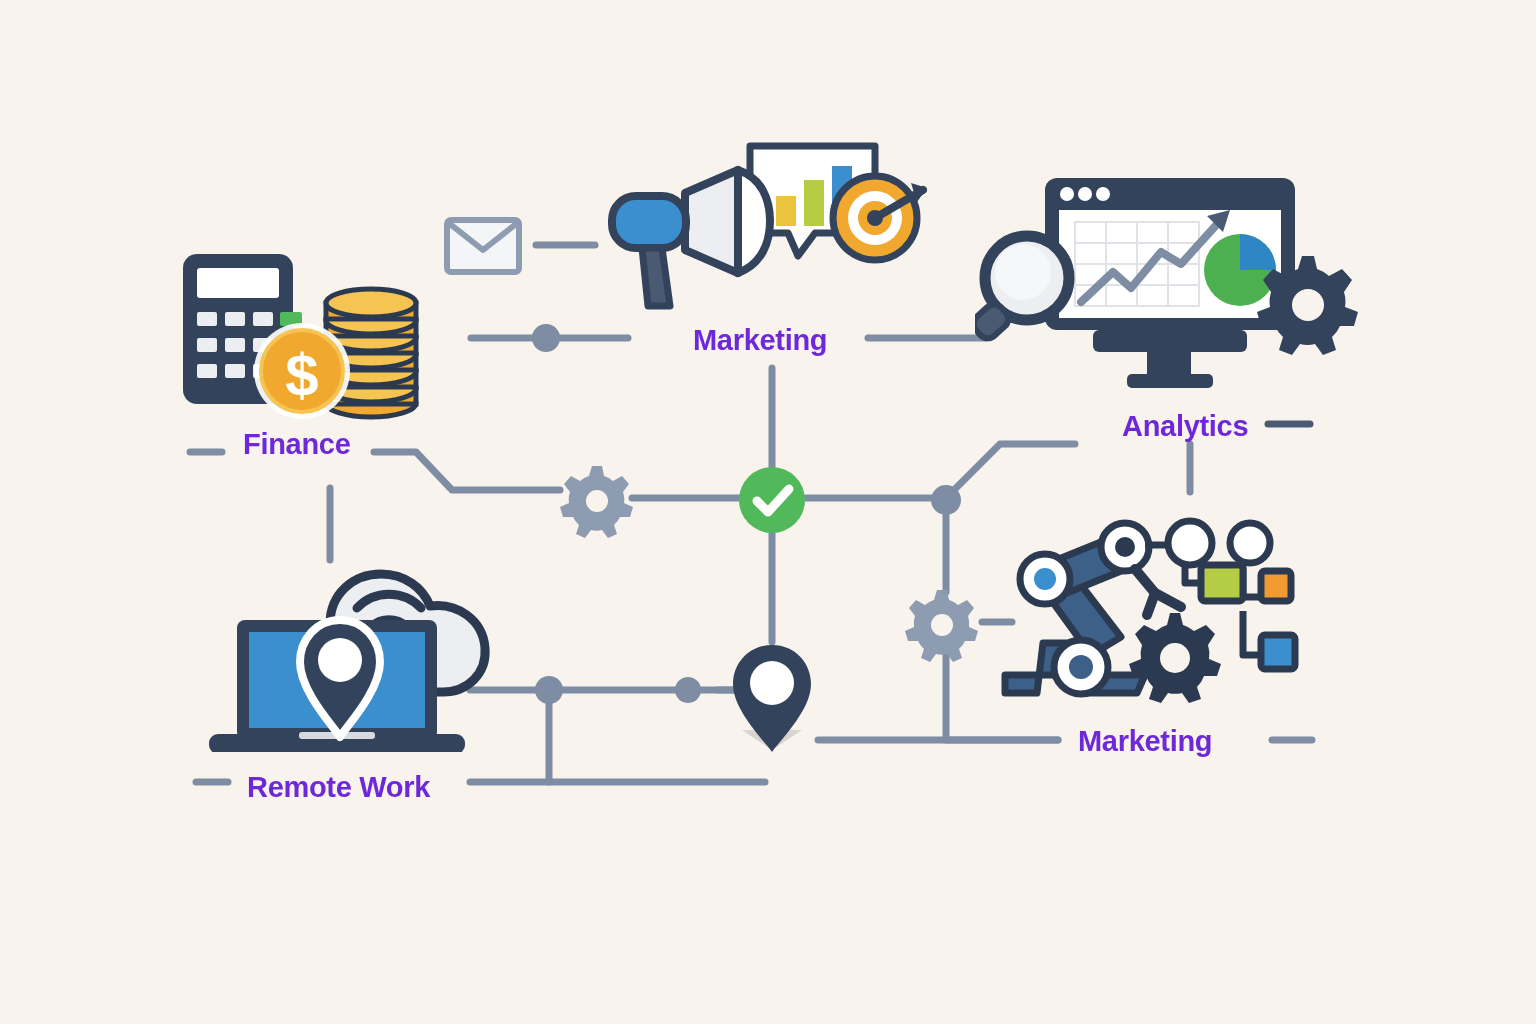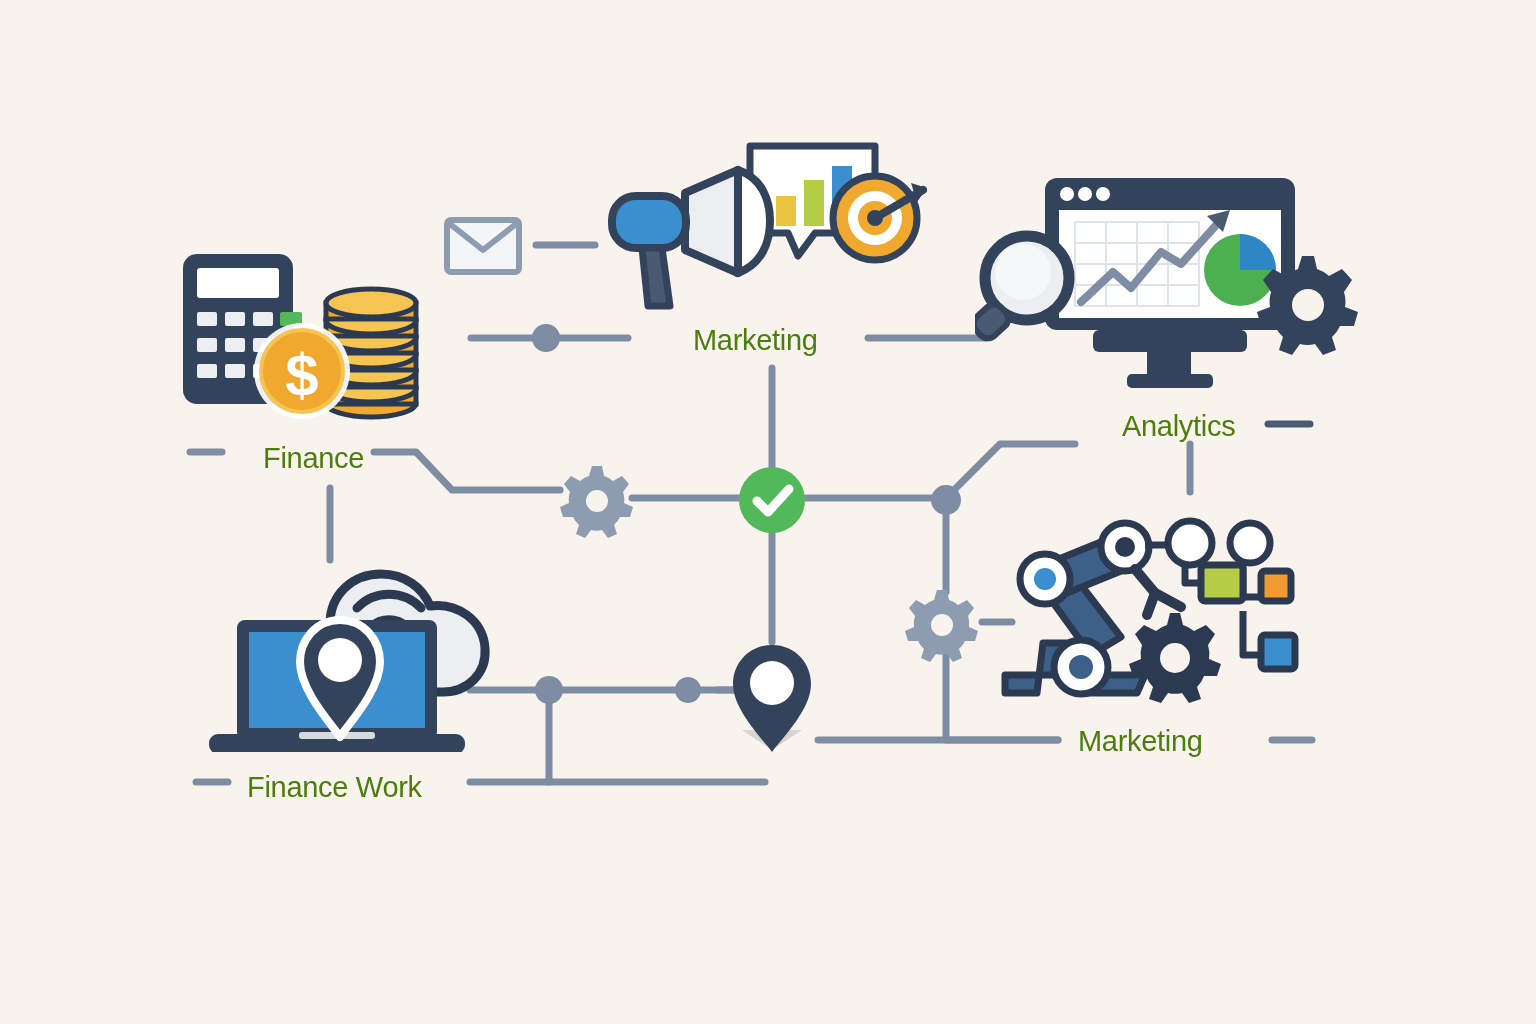--- a/index.html
+++ b/index.html
@@ -18,23 +18,23 @@
   }
   #net {
     position: absolute;
     left: 0; top: 0;
     width: 1536px;
     height: 1024px;
   }
   .node-label {
     position: absolute;
     font-family: "Liberation Sans", "DejaVu Sans", sans-serif;
-    font-weight: normal;
+    font-weight: bold;
     font-size: 29px;
-    color: #4d7c0f;
+    color: #6d28d9;
     letter-spacing: -0.3px;
     white-space: nowrap;
     line-height: 1;
   }
   .icon-group { position: absolute; }
 </style>
 </head>
 <body>
 
 <div id="canvas">
@@ -276,23 +276,23 @@
 
     <rect x="42" y="68" width="200" height="120" rx="8" fill="#33435c"></rect>
     <rect x="54" y="80" width="176" height="96" fill="#3b8fce"></rect>
     <rect x="14" y="182" width="256" height="20" rx="9" fill="#33435c"></rect>
     <rect x="104" y="180" width="76" height="7" rx="3" fill="#d7dade"></rect>
 
     <path d="M 145 68 C 121 68 105 88 105 110 C 105 140 140 176 145 185 C 150 176 185 140 185 110 C 185 88 169 68 145 68 Z" fill="#33435c" stroke="#ffffff" stroke-width="8" stroke-linejoin="round"></path>
     <circle cx="145" cy="108" r="22" fill="#ffffff"></circle>
   </svg>
 
-  <div class="node-label" style="left:243px; top:444px;margin-left:20px;">Finance</div>
+  <div class="node-label" style="left:243px; top:430px;">Finance</div>
 
   <div class="node-label" style="left:693px; top:326px;">Marketing</div>
 
   <div class="node-label" style="left:1122px; top:412px;">Analytics</div>
 
   <div class="node-label" style="left:1078px; top:727px;">Marketing</div>
 
-  <div class="node-label" style="left:247px; top:773px;">Finance Work</div>
+  <div class="node-label" style="left:247px; top:773px;">Remote Work</div>
 
 </div>
 
 </body></html>

